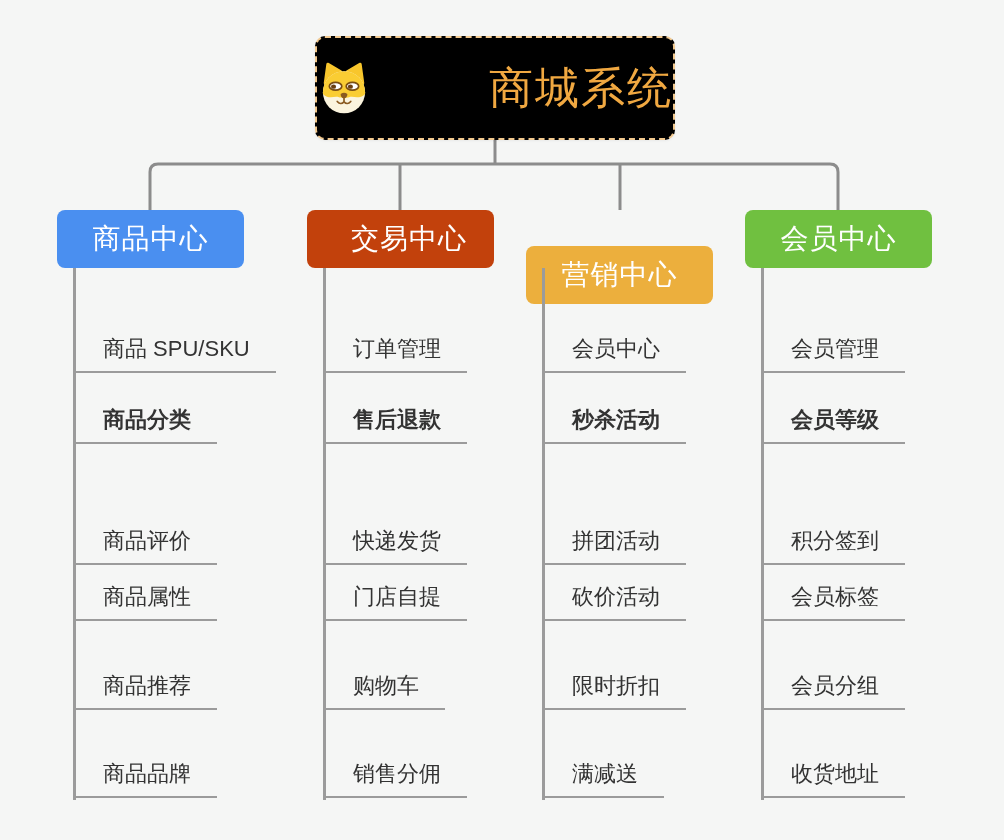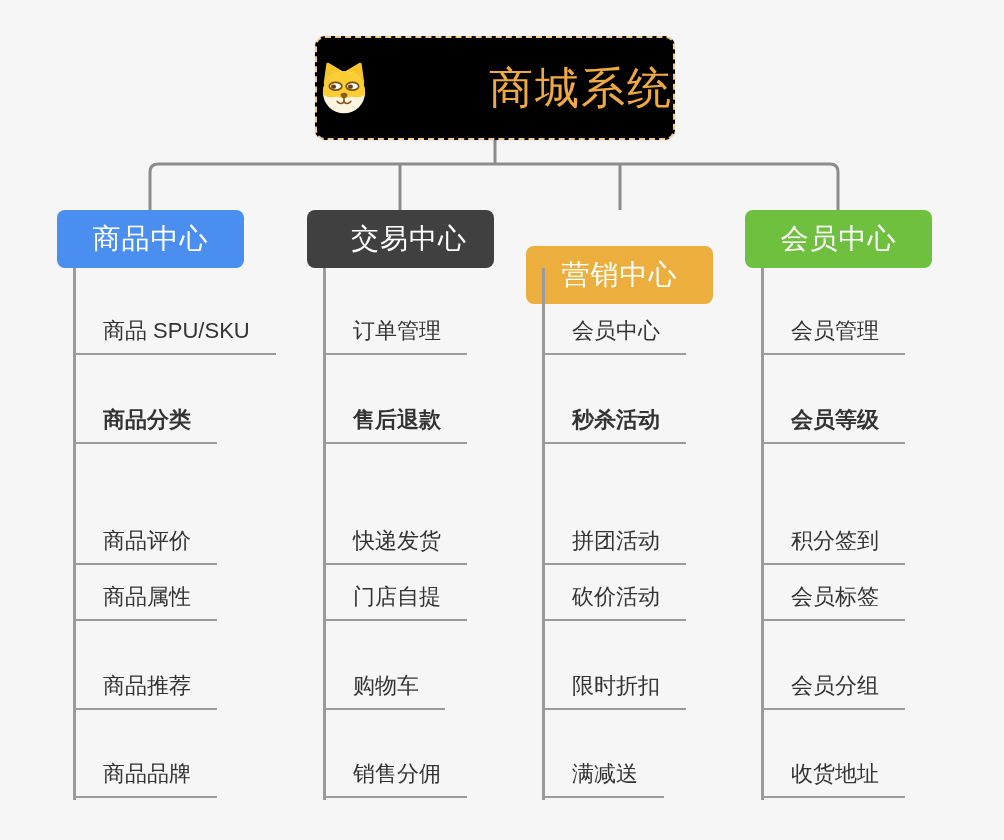--- a/index.html
+++ b/index.html
@@ -36,21 +36,21 @@
     position:absolute; left:0; top:268px; width:3px; height:532px;
     background:#9b9b9b;
   }
   .leaf {
     position:absolute; left:0; height:38px; width:max-content;
     padding:0 26px 7px 30px;
     display:flex; align-items:flex-end;
     border-bottom:2px solid #9b9b9b;
     font-size:22px; color:#333333; white-space:nowrap;
   }
-  .r0 { top:317px; } .r1 { top:406px;font-weight:bold; } .r2 { top:494px;margin-top:33px; }
+  .r0 { top:335px; } .r1 { top:406px;font-weight:bold; } .r2 { top:494px;margin-top:33px; }
   .r3 { top:583px; } .r4 { top:672px; } .r5 { top:760px; }
 </style>
 </head>
 <body>
 
 <svg class="wires" viewBox="0 0 1004 840">
   <g fill="none" stroke-width="3" stroke="#8c8c8c">
     <path d="M495 140 V164"></path>
     <path d="M150 210 V172 Q150 164 158 164 H830 Q838 164 838 172 V210"></path>
     <path d="M400 164 V210"></path>
@@ -79,21 +79,21 @@
   <div class="trunk"></div>
   <div class="leaf r0">商品 SPU/SKU</div>
   <div class="leaf r1">商品分类</div>
   <div class="leaf r2">商品评价</div>
   <div class="leaf r3">商品属性</div>
   <div class="leaf r4">商品推荐</div>
   <div class="leaf r5">商品品牌</div>
 </div>
 
 <div class="branch-col c1">
-  <div class="branch-header" style="background-color: #404040; padding-left: 17px;">交易中心</div>
+  <div class="branch-header" style="background-color: #c2410c; padding-left: 17px;">交易中心</div>
   <div class="trunk"></div>
   <div class="leaf r0">订单管理</div>
   <div class="leaf r1">售后退款</div>
   <div class="leaf r2">快递发货</div>
   <div class="leaf r3">门店自提</div>
   <div class="leaf r4">购物车</div>
   <div class="leaf r5">销售分佣</div>
 </div>
 
 <div class="branch-col c2">

